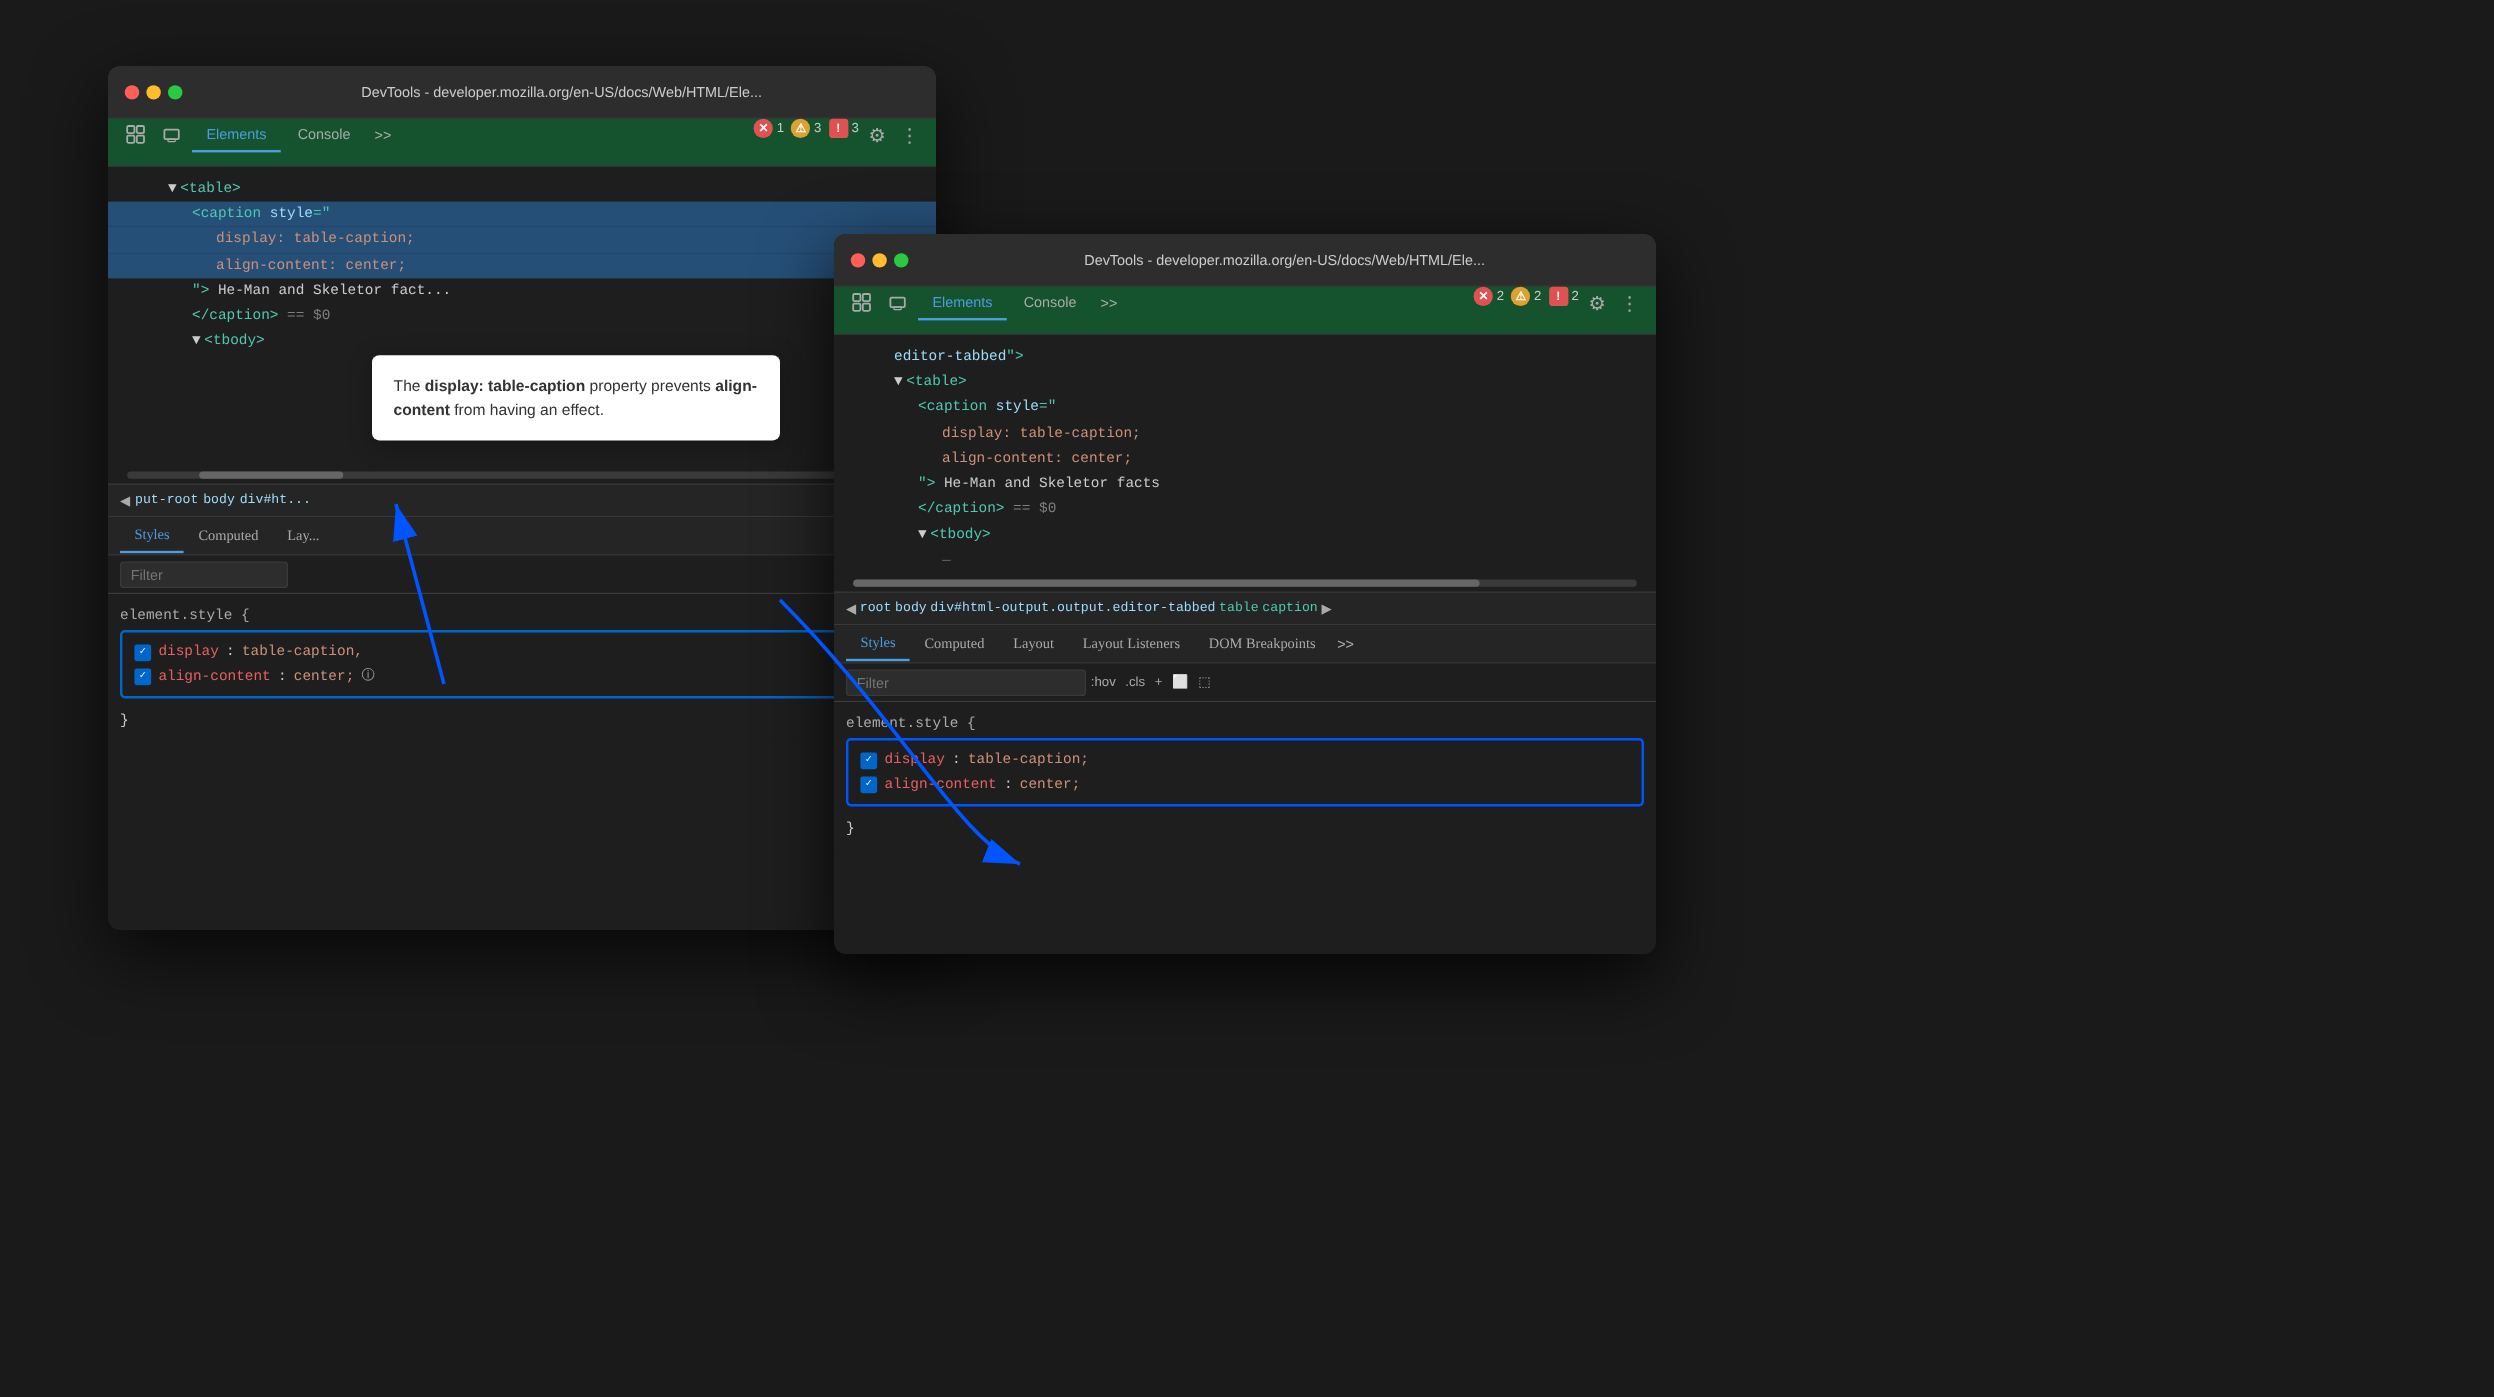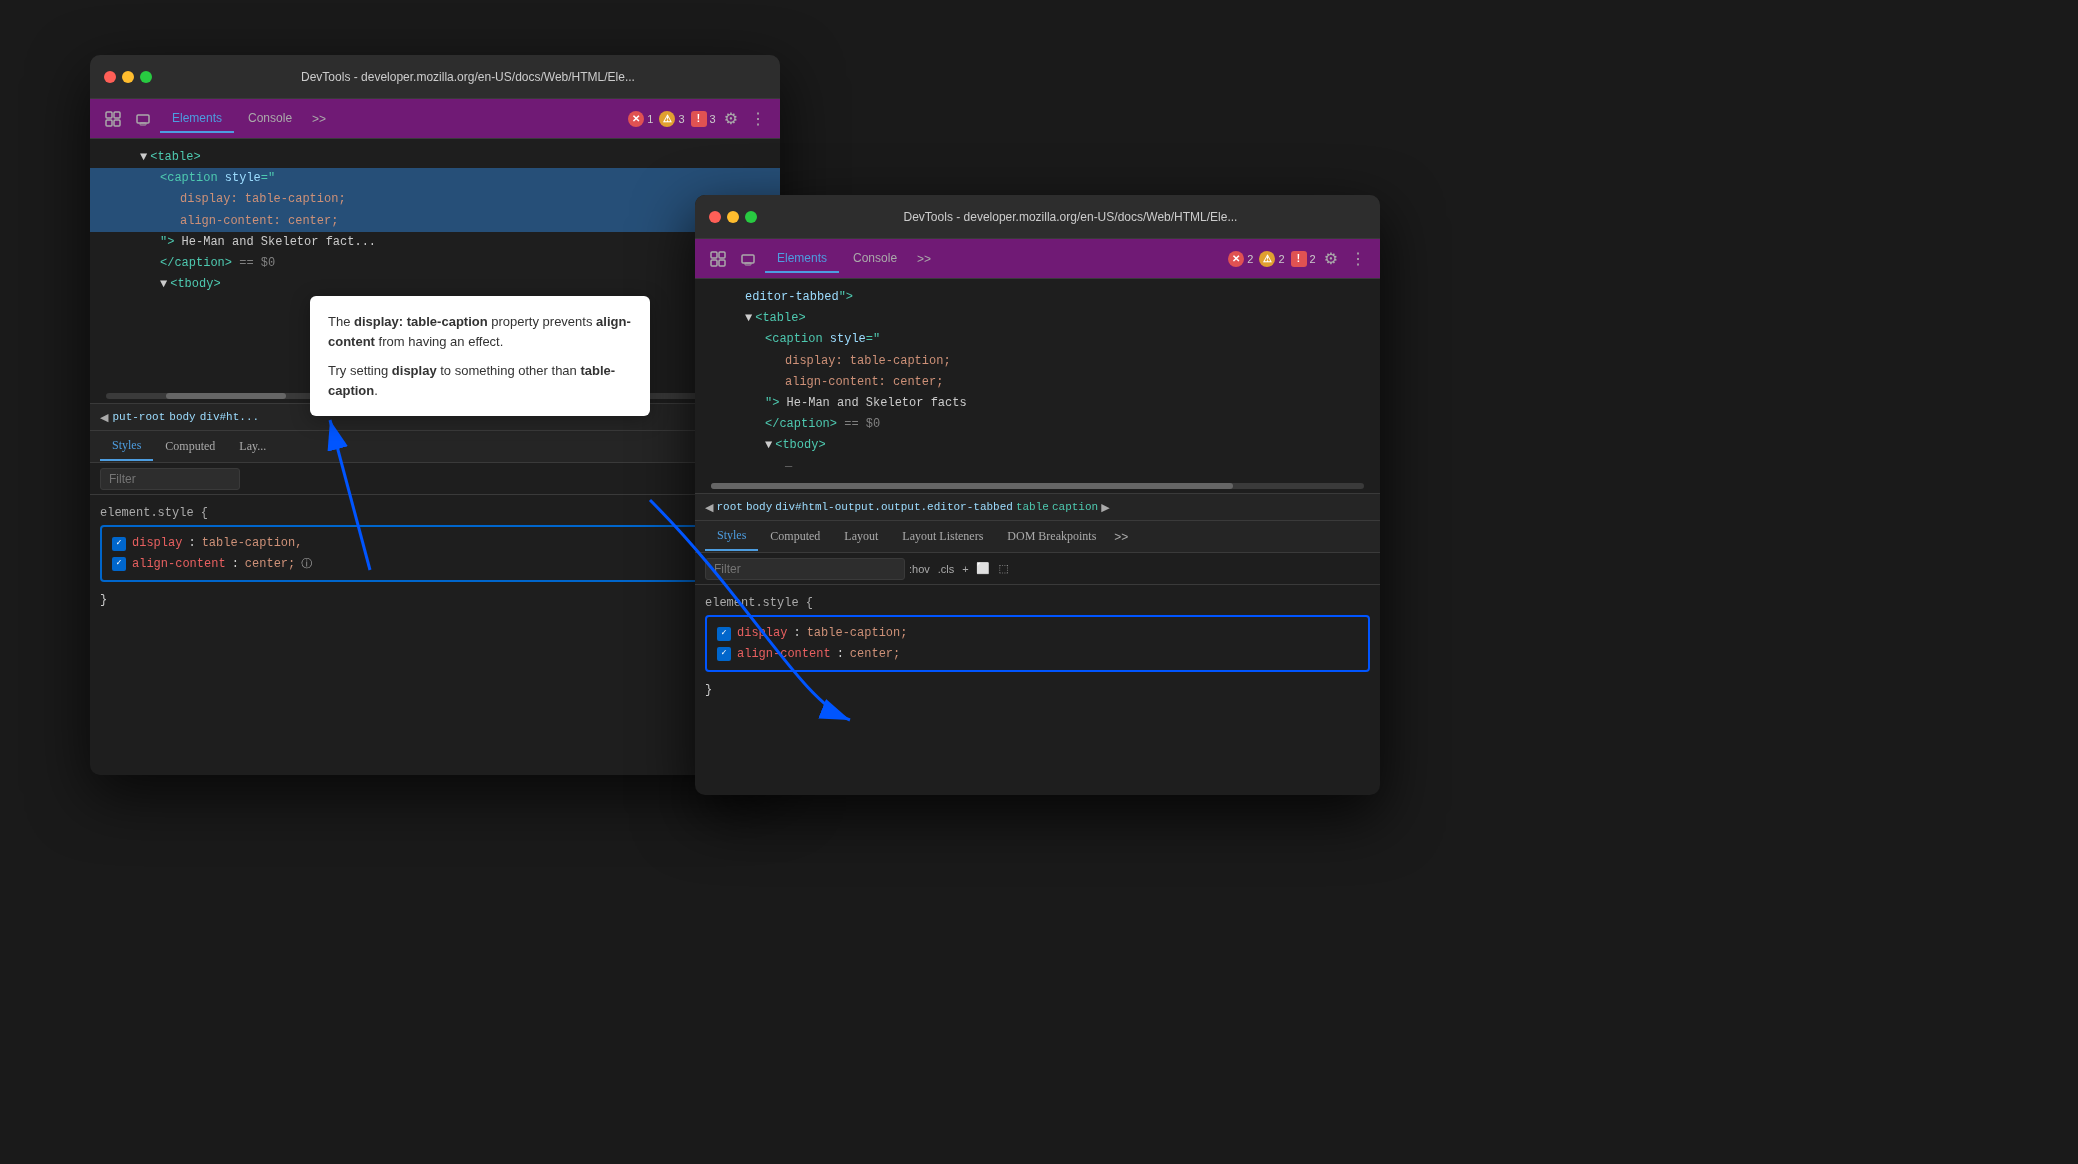--- a/index.html
+++ b/index.html
@@ -62,23 +62,23 @@
     .title-text {
       color: #ccc;
       font-size: 12px;
       flex: 1;
       text-align: center;
     }
 
     
     .toolbar {
       height: 40px;
-      background: #701a75;
-      display: flex;
-      align-items: center;
+      background: #14532d;
+      display: flex;
+      align-items: flex-start;
       padding: 0 10px;
       gap: 4px;
       border-bottom: 1px solid #3a3a3a;
     }
 
     .toolbar-icon {
       width: 26px;
       height: 26px;
       display: flex;
       align-items: center;
@@ -467,23 +467,20 @@
       </div>
     </div>
     <div class="css-brace">}</div>
   </div>
 </div>
 
 <div class="tooltip-box">
   <p>
     The <span class="bold">display: table-caption</span> property prevents <span class="bold">align-content</span> from having an effect.
   </p>
-  <p>
-    Try setting <span class="bold">display</span> to something other than <span class="bold">table-caption</span>.
-  </p>
 </div>
 
 <div class="devtools-front">
 
   <div class="title-bar">
     <div class="traffic-lights">
       <div class="tl-red"></div>
       <div class="tl-yellow"></div>
       <div class="tl-green"></div>
     </div>

